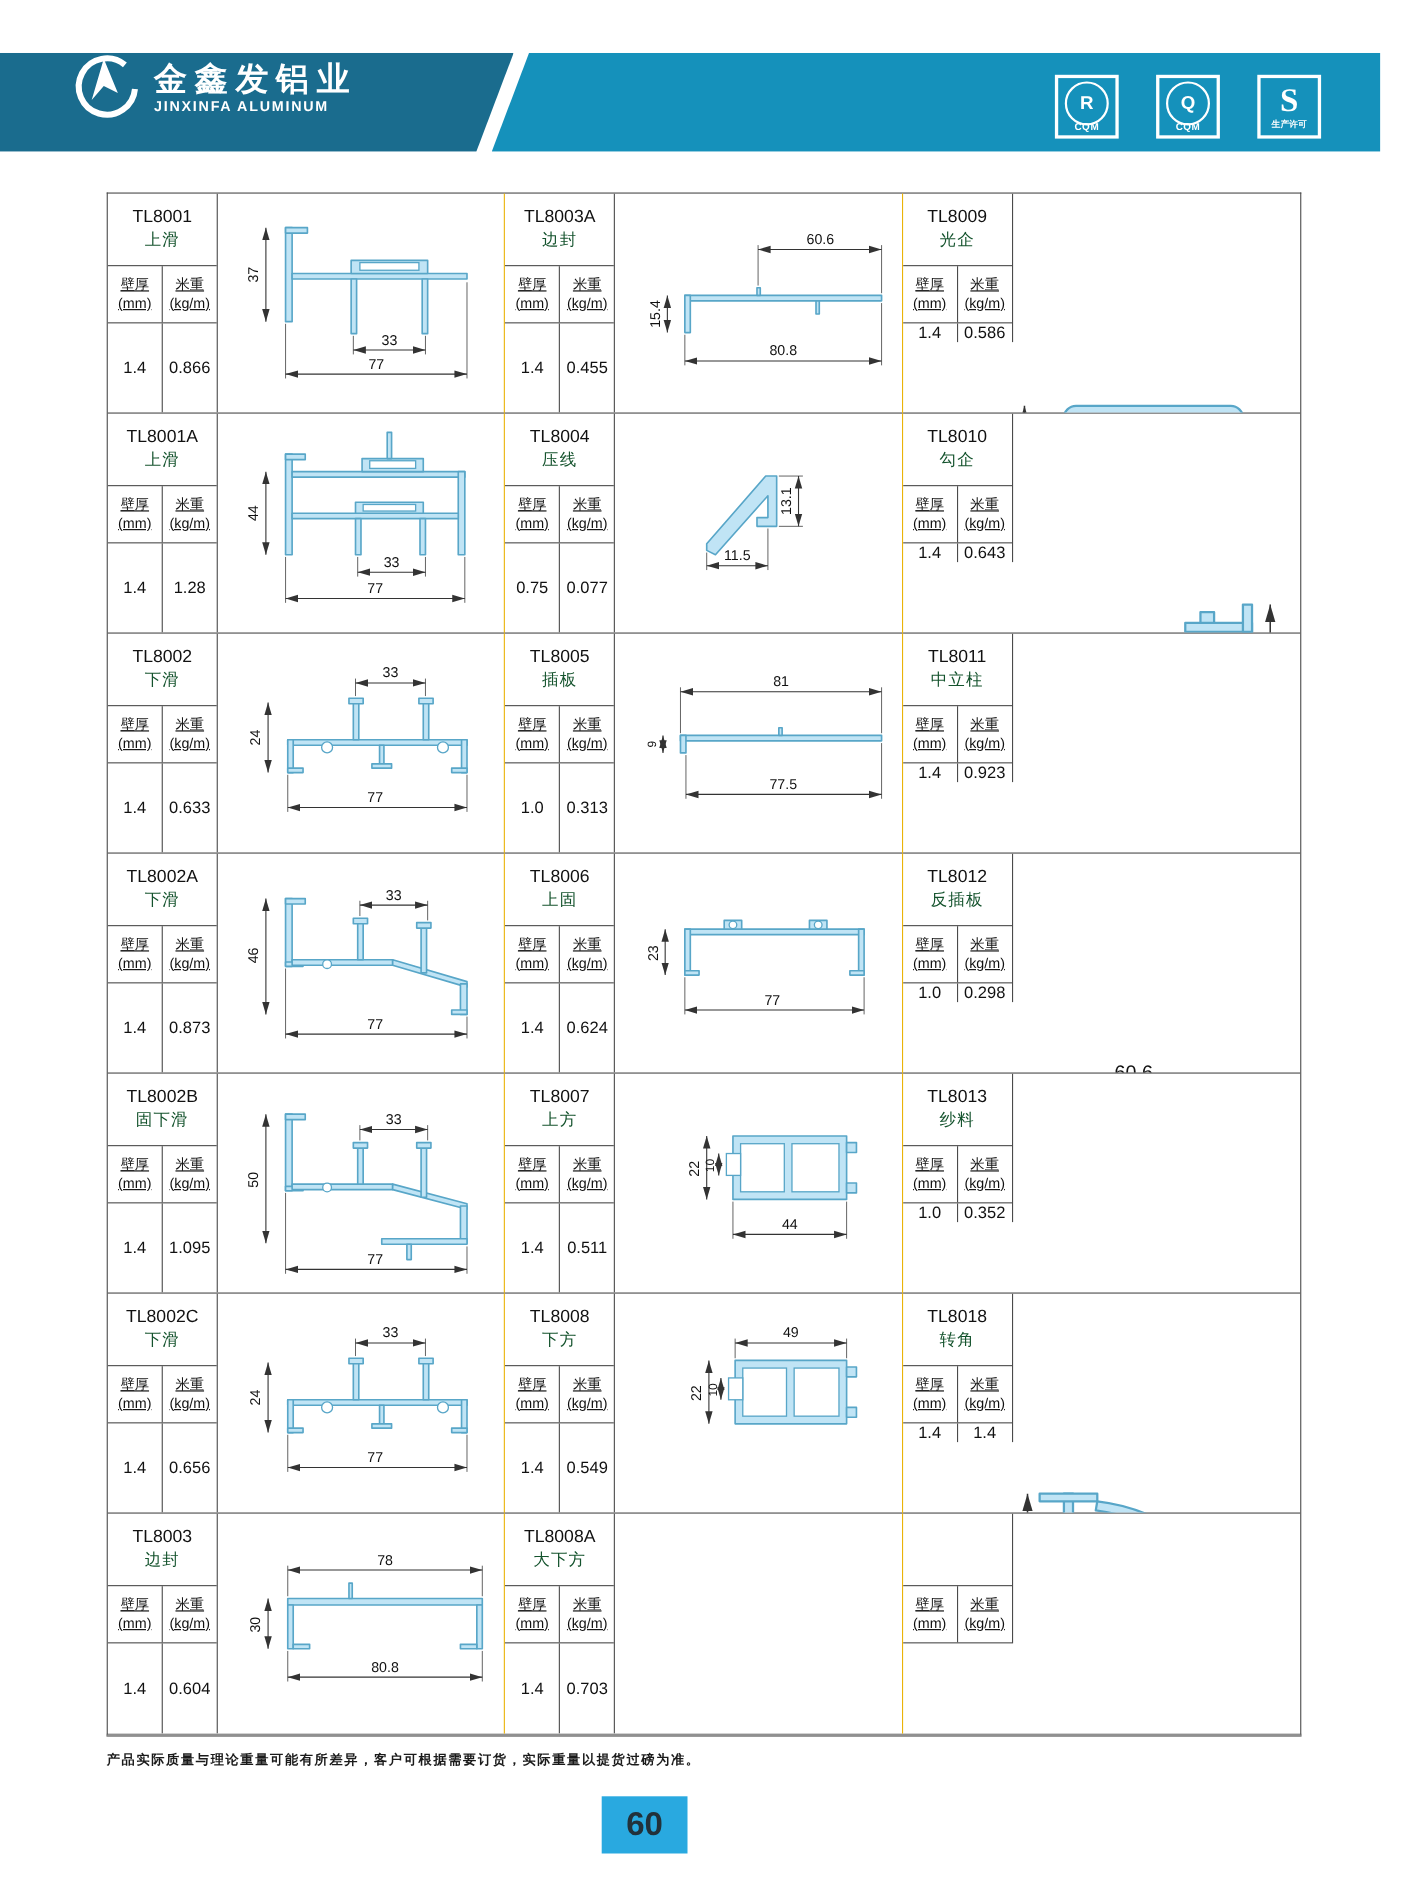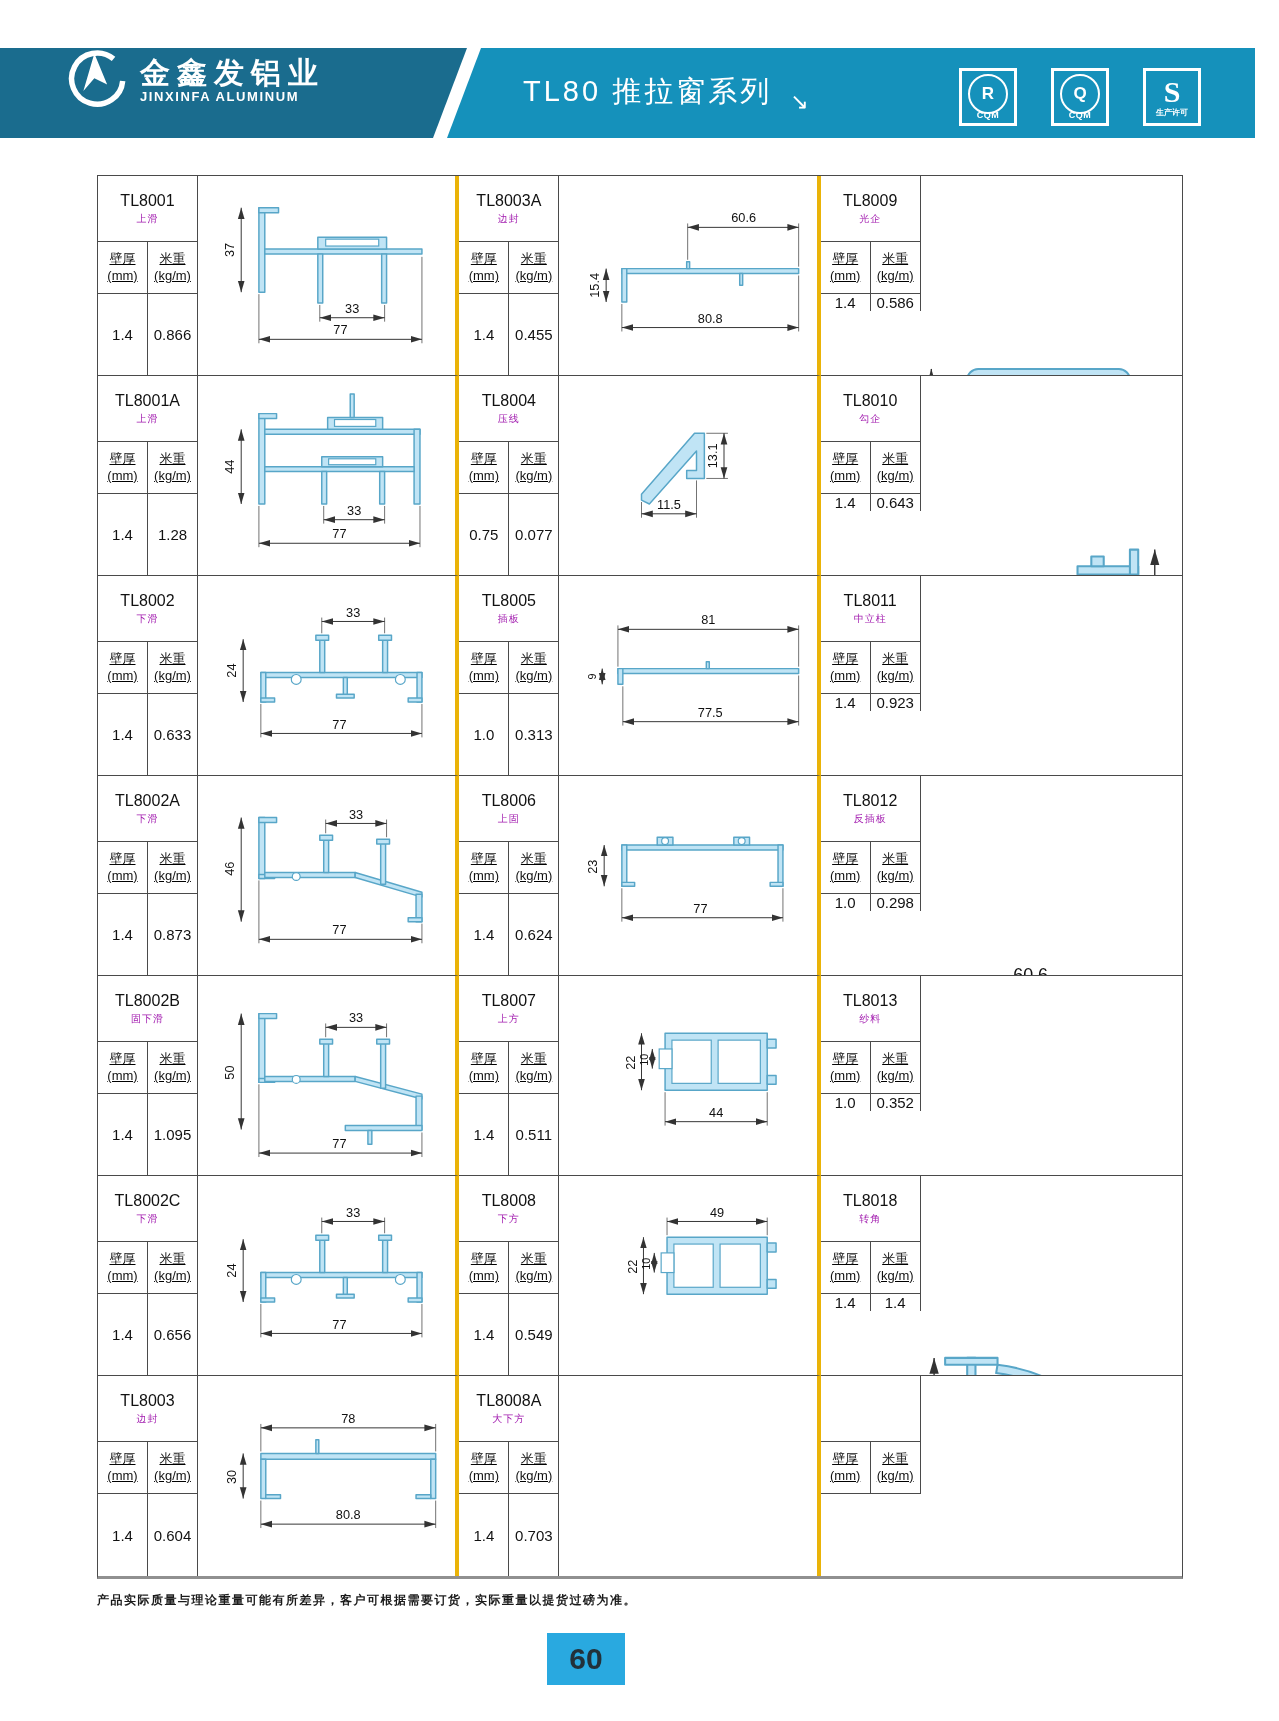--- a/index.html
+++ b/index.html
@@ -19,27 +19,27 @@
   .certs{position:absolute;left:512px;top:20px;display:flex;gap:34px;}
   .cert{width:58px;height:58px;border:3px solid #fff;box-sizing:border-box;display:flex;flex-direction:column;align-items:center;justify-content:center;color:#fff;}
   .cert-circle{width:36px;height:36px;border:2.5px solid #fff;border-radius:50%;display:flex;align-items:center;justify-content:center;font-size:17px;font-weight:bold;margin-bottom:-4px;}
   .cert-cap{font-size:9px;font-weight:bold;letter-spacing:.5px;}
   .cert-s{font-size:30px;font-weight:bold;line-height:1;font-family:"Liberation Serif",serif;}
   .cert-cap2{font-size:8px;font-weight:bold;}
   
   .grid{position:absolute;left:97px;top:175px;width:1086px;box-sizing:border-box;
     border:1px solid #4a4a4a;border-bottom:3px solid #909090;
     display:grid;grid-template-columns:repeat(3,1fr);grid-template-rows:repeat(7,200px);}
-  .cell{display:flex;border-right:4px solid #eab308;border-bottom:1px solid #4a4a4a;box-sizing:border-box;overflow:hidden;}
+  .cell{display:flex;border-right:1px solid #eab308;border-bottom:1px solid #4a4a4a;box-sizing:border-box;overflow:hidden;}
   .cell:nth-child(3n){border-right:none;flex-direction:column;}
   .cell:nth-child(n+19){border-bottom:none;}
   .info{width:100px;flex:0 0 100px;border-right:1px solid #4a4a4a;display:flex;flex-direction:column;box-sizing:border-box;}
   .idb{height:66px;border-bottom:1px solid #4a4a4a;display:flex;flex-direction:column;align-items:center;justify-content:center;gap:2px;box-sizing:border-box;}
   .code{font-size:16px;color:#111;}
-  .pname{font-size:10px;color:#a21caf;letter-spacing:1px;}
+  .pname{font-size:15px;color:#14532d;letter-spacing:1px;}
   .hd{height:52px;border-bottom:1px solid #4a4a4a;display:flex;box-sizing:border-box;text-decoration:underline;}
   .hc{flex:1;display:flex;flex-direction:column;align-items:center;justify-content:center;font-size:13px;line-height:1.25;color:#111;}
   .hc+.hc,.vc+.vc{border-left:1px solid #4a4a4a;}
   .vl{flex:1;display:flex;}
   .vc{flex:1;display:flex;align-items:center;justify-content:center;font-size:15px;color:#111;}
   .draw{flex:1;position:relative;}
   .draw svg{width:100%;height:100%;display:block;}
   
   .p{fill:#c0e4f5;stroke:#58a6c8;stroke-width:1.5;stroke-linejoin:round;}
   .w{fill:#fff;stroke:#58a6c8;stroke-width:1.2;}
@@ -72,21 +72,20 @@
           <path d="M52,12 A28,28 0 1 0 62,36" fill="none" stroke="#fff" stroke-width="6"></path>
           <path d="M31,6 L45,40 L31,33 L19,47 Z" fill="#fff"></path>
         </svg>
         <div class="logo-text">
           <div class="logo-cn">金鑫发铝业</div>
           <div class="logo-en">JINXINFA ALUMINUM</div>
         </div>
       </div>
     </div>
     <div class="hdr-right">
-      <div class="title"><span>TL80 推拉窗系列</span><span class="title-arrow">↘</span></div>
       <div class="certs">
         <div class="cert">
           <div class="cert-circle">R</div>
           <div class="cert-cap">CQM</div>
         </div>
         <div class="cert">
           <div class="cert-circle">Q</div>
           <div class="cert-cap">CQM</div>
         </div>
         <div class="cert">

